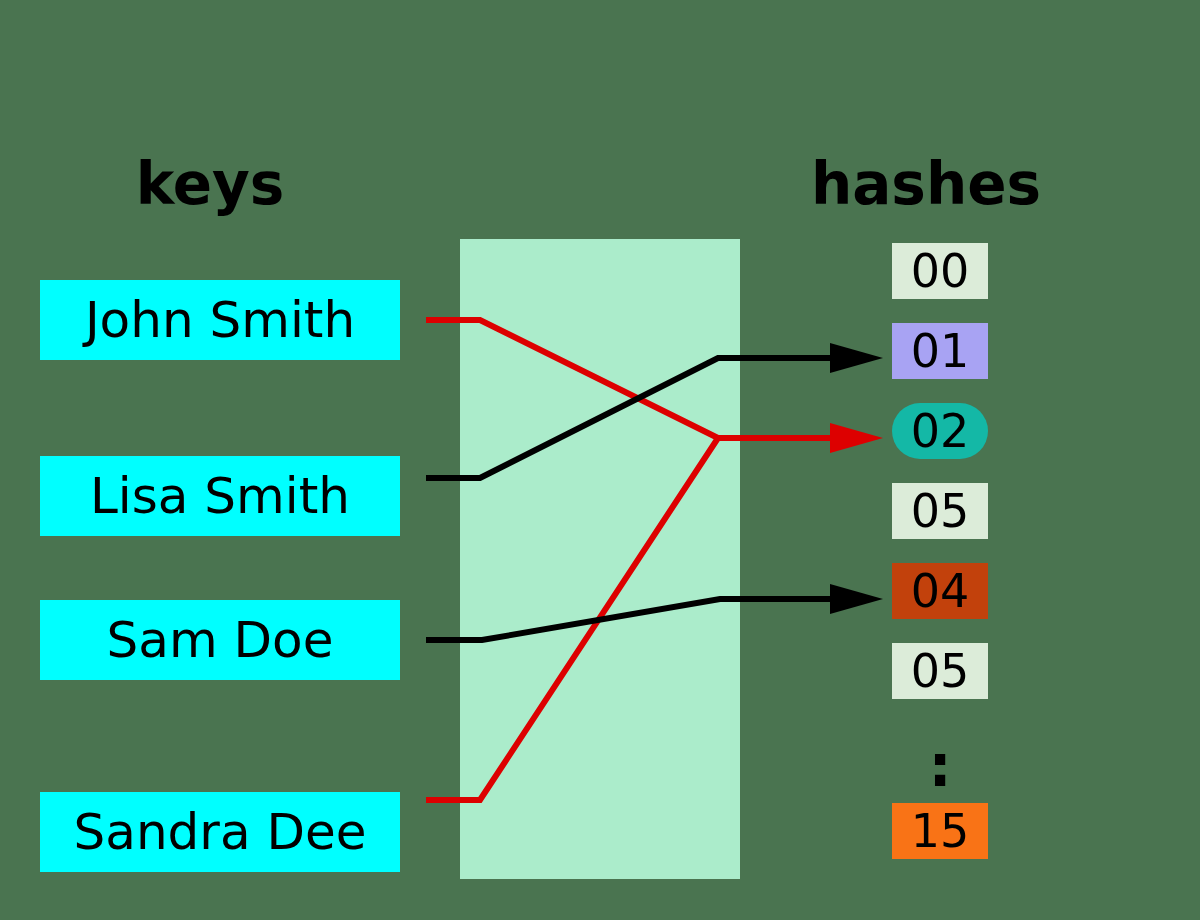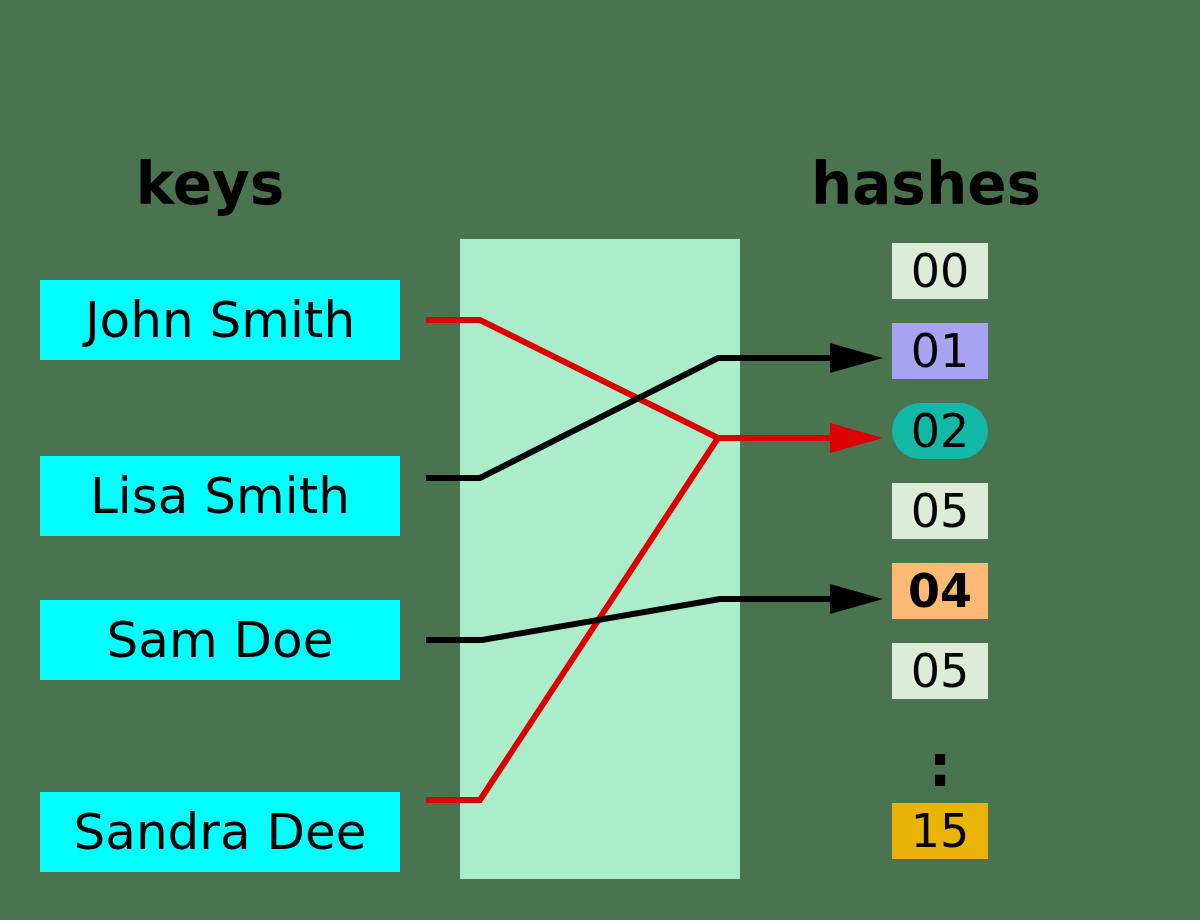--- a/index.html
+++ b/index.html
@@ -67,23 +67,23 @@
       <div class="keybox" style="top: 456px; background: rgb(0, 255, 255); text-align: right;">Lisa Smith</div>
       <div class="keybox" style="top: 600px; background: rgb(0, 255, 255);">Sam Doe</div>
       <div class="keybox" style="top: 760px; background: rgb(0, 255, 255); margin-top: 32px;">Sandra Dee</div>
     </div>
 
   <div id="slots-col">
       <div class="slot" style="top: 243px; background: rgb(220, 236, 217);">00</div>
       <div class="slot" style="top: 323px; background: rgb(168, 163, 243);">01</div>
       <div class="slot" style="top: 403px; background: #14b8a6; border-radius: 32px;">02</div>
       <div class="slot" style="top: 483px; background: rgb(220, 236, 217);">05</div>
-      <div class="slot" style="top: 563px; background: #fdba74; font-weight: bold;">04</div>
+      <div class="slot" style="top: 563px; background: #c2410c;">04</div>
       <div class="slot" style="top: 643px; background: rgb(220, 236, 217);">05</div>
-      <div class="slot" style="top: 803px; background: #eab308;">15</div>
+      <div class="slot" style="top: 803px; background: #f97316;">15</div>
     </div>
 
   <div id="ellipsis">:</div>
 
   <svg id="wires" viewBox="0 0 1200 920" xmlns="http://www.w3.org/2000/svg">
       <polyline points="426,320 480,320 718,438" fill="none" stroke="#dd0000" stroke-width="6" stroke-linejoin="miter"></polyline>
       <polyline points="426,800 480,800 718,438 830,438" fill="none" stroke="#dd0000" stroke-width="6" stroke-linejoin="miter"></polyline>
       <polygon points="830,423 883,438 830,453" fill="#dd0000"></polygon>
       <polyline points="426,478 480,478 718,358 830,358" fill="none" stroke="#000000" stroke-width="6" stroke-linejoin="miter"></polyline>
       <polygon points="830,343 883,358 830,373" fill="#000000"></polygon>

